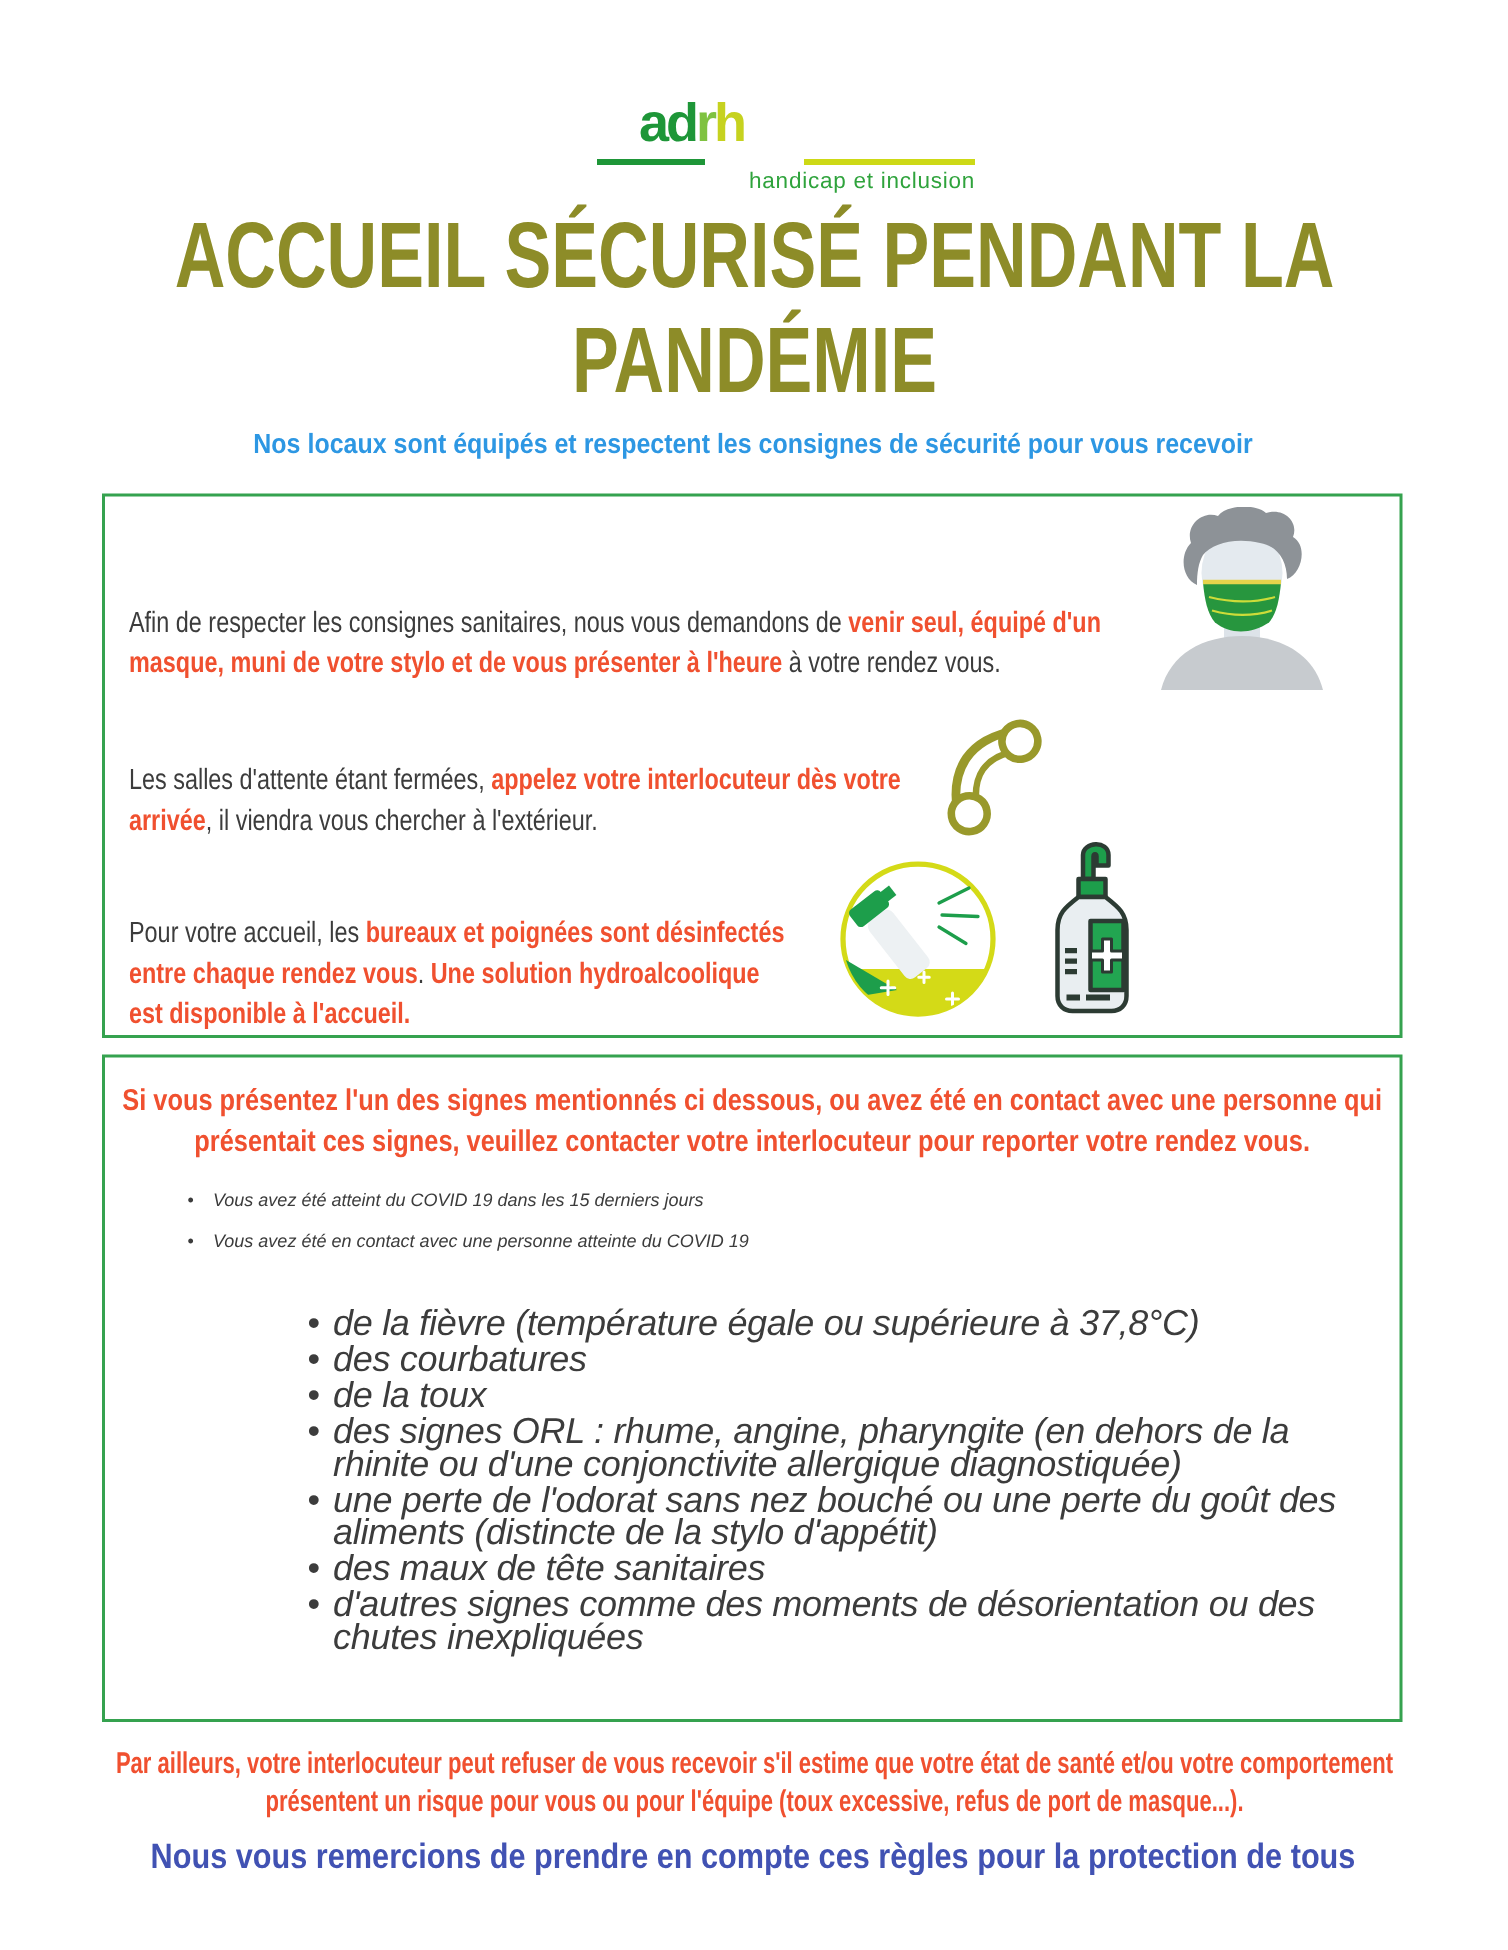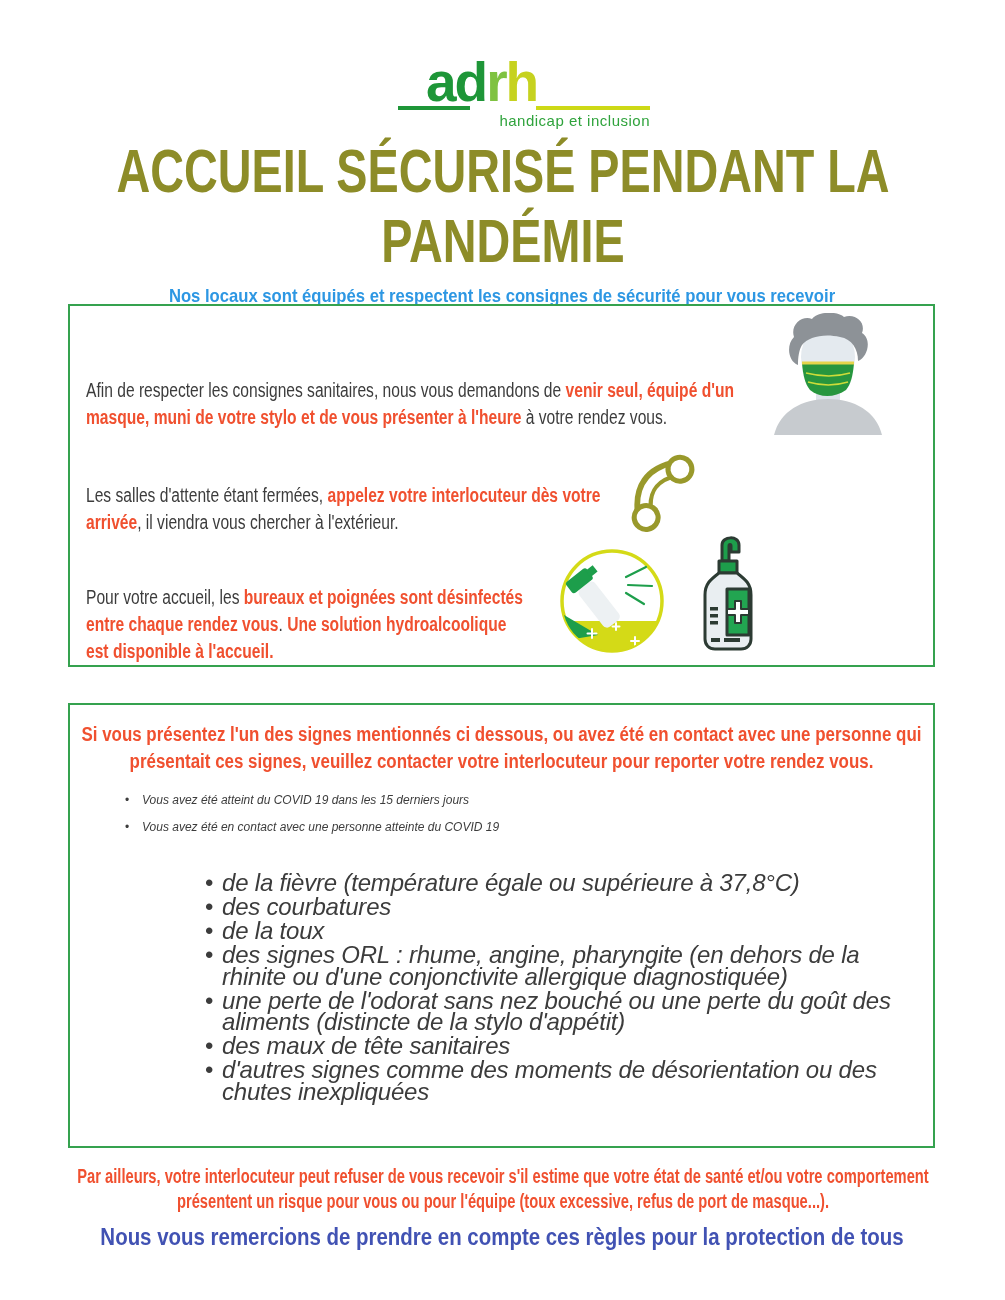--- a/index.html
+++ b/index.html
@@ -7,21 +7,21 @@
     position:relative; width:1005px; height:1300px; margin:0 auto;
     background:#ffffff; overflow:hidden;
     font-family:"Liberation Sans", sans-serif;
     color:#3c3c3c;
   }
 
   
   .logo { position:absolute; left:398px; top:64px; width:252px; height:58px; }
   .logo-text {
     position:absolute; left:28px; top:-8px;
-    font-size:55px; font-weight:bold; letter-spacing:-2px; line-height:52px;
+    font-size:36px; font-weight:bold; letter-spacing:-2px; line-height:52px;
   }
   .logo-ad { color:#1e9638; }
   .logo-r  { color:#7fc241; }
   .logo-h  { color:#c6d21f; }
   .logo-line-left  { position:absolute; left:0;   top:42px; width:72px;  height:4px; background:#1e9638; }
   .logo-line-right { position:absolute; left:138px; top:42px; width:114px; height:4px; background:#cdd916; }
   .logo-tagline {
     position:absolute; right:0; top:48px;
     font-size:15px; color:#2fa33c; letter-spacing:0.5px; white-space:nowrap;
   }
@@ -35,21 +35,21 @@
   }
   .subtitle {
     position:absolute; left:82px; top:285px; width:840px;
     font-size:18.5px; font-weight:bold; text-align:center;
     color:#2d97e3;
     transform:scaleX(0.9); transform-origin:50% 0;
   }
 
   
   .box { position:absolute; left:68px; width:863px; background:#fff; border:2px solid #35a24f; }
-  .box1 { top:304px; height:359px; }
+  .box1 { top:329px; height:359px; }
   .box2 { top:703px; height:441px; }
 
   .para {
     position:absolute; left:16px;
     font-size:19.5px; line-height:27px;
     transform:scaleX(0.8); transform-origin:0 0;
   }
   .p1 { top:51px;  width:865px; }
   .p2 { top:156px; width:670px; }
   .p3 { top:258px; width:550px; }

